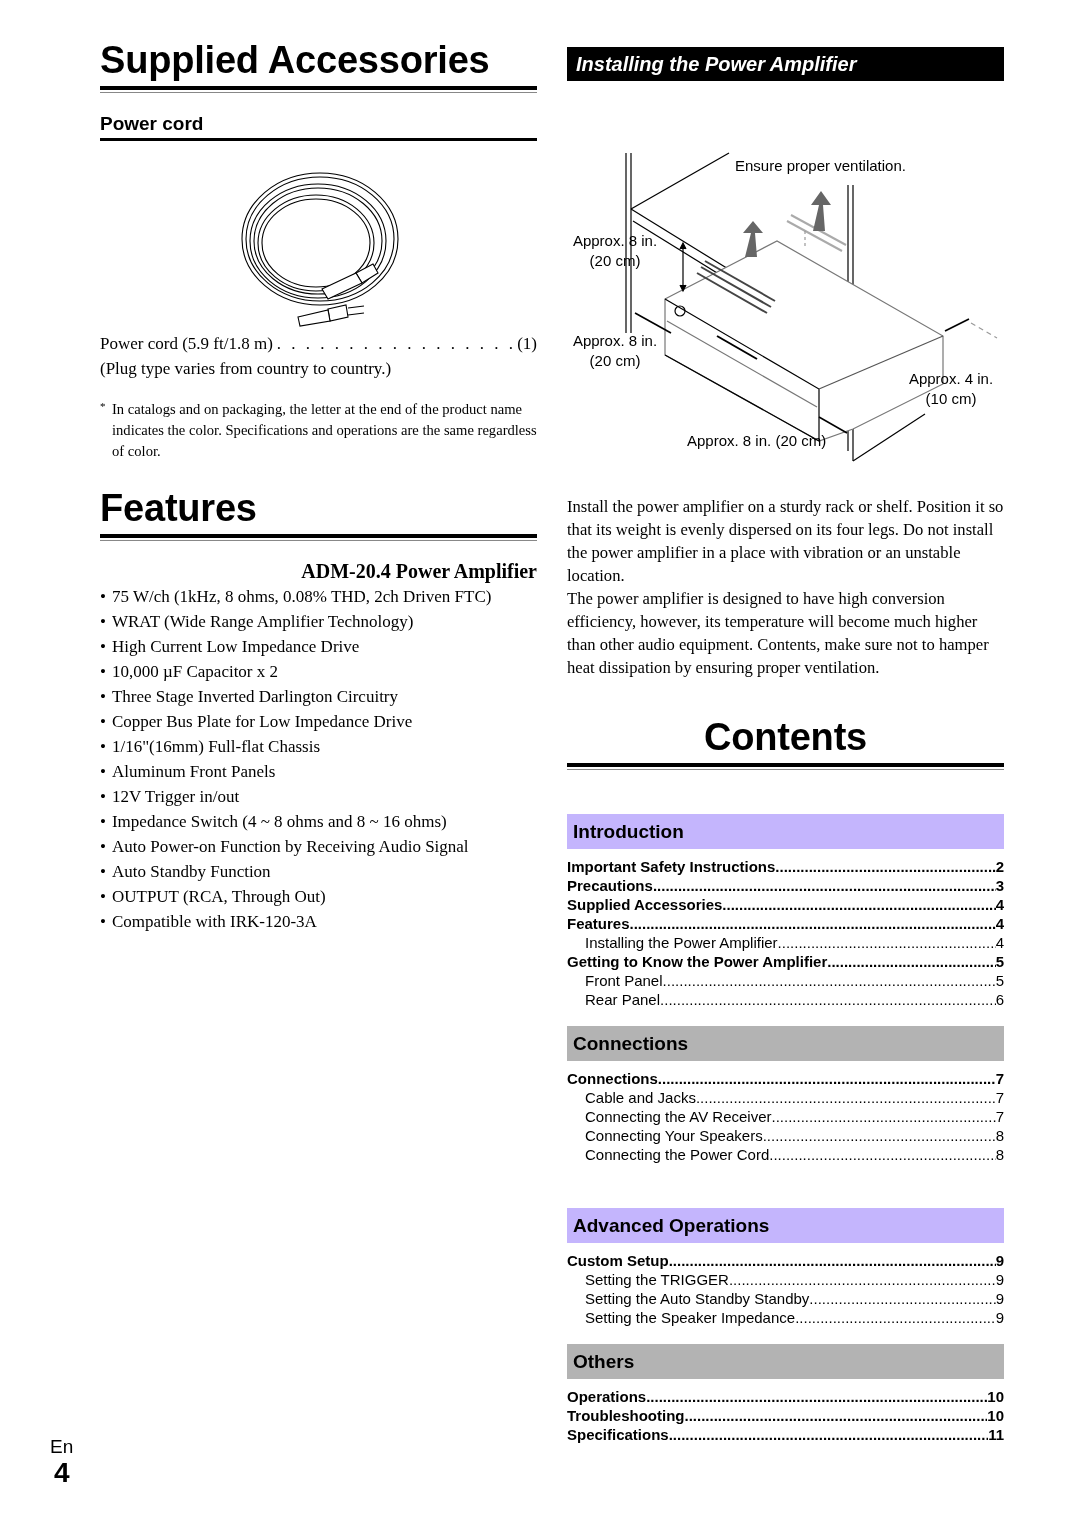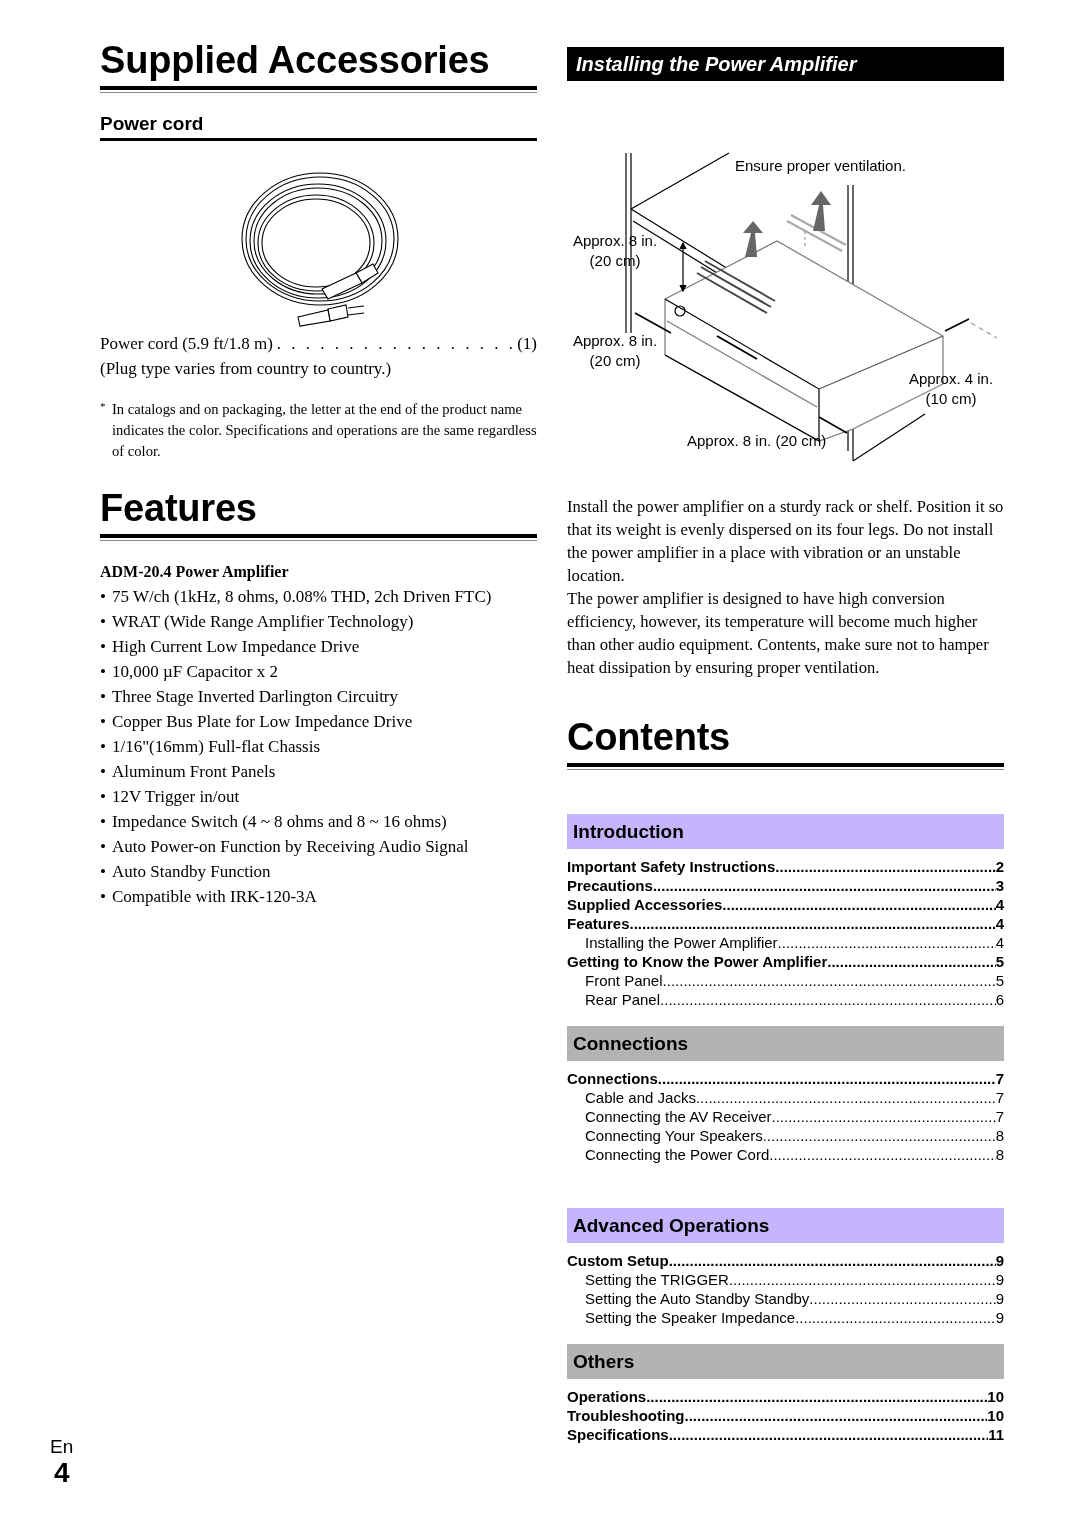--- a/index.html
+++ b/index.html
@@ -29,39 +29,39 @@
   .cord-figure svg { position: absolute; left: 138px; top: 26px; }
 
   .body-text { font-size: 17px; line-height: 25px; }
   .dotline { display: flex; white-space: nowrap; overflow: hidden; }
   .dotline .fill { flex: 1; overflow: hidden; letter-spacing: 3px; padding: 0 4px; }
 
   .footnote { margin-top: 18px; font-size: 14.6px; line-height: 21px; position: relative; padding-left: 12px; }
   .footnote .star { position: absolute; left: 0; top: -3px; font-size: 11px; }
 
   .features { margin-top: 24px; }
-  .features-title { font-size: 16px; font-weight: bold; line-height: 25px; margin-top: 18px; }
+  .features-title { font-size: 20px; font-weight: bold; line-height: 25px; margin-top: 18px; text-align: right; }
   .features ul { list-style: none; }
   .features li { font-size: 17px; line-height: 25px; }
   .features li::before { content: "\2022"; margin-right: 6px; }
 
   
   .banner {
     background: #000; color: #fff;
     font-family: "Liberation Sans", sans-serif;
     font-weight: bold; font-style: italic; font-size: 20px;
     height: 34px; line-height: 34px; padding-left: 9px;
   }
   .diagram { position: relative; width: 437px; height: 380px; }
   .diagram svg { position: absolute; left: 0; top: 0; }
   .dlabel { position: absolute; font-family: "Liberation Sans", sans-serif; font-size: 15px; line-height: 20px; text-align: center; }
 
   .install-text { margin-top: 34px; font-size: 16.6px; line-height: 23px; }
 
-  .contents-h1 { margin-top: 36px; }
+  .contents-h1 { margin-top: 36px; text-align: center; }
 
   .toc-section { margin-top: 0; }
   .toc-head {
     font-family: "Liberation Sans", sans-serif; font-weight: bold; font-size: 19px;
     height: 35px; line-height: 35px; padding-left: 6px;
   }
   .toc-head.light { background: #c4b5fd; margin-top: 44px; }
   .toc-head.dark { background: #b3b3b3; }
   .toc-list { margin-top: 8px; }
   .toc-row {
@@ -129,20 +129,21 @@
       <li>High Current Low Impedance Drive</li>
       <li>10,000 µF Capacitor x 2</li>
       <li>Three Stage Inverted Darlington Circuitry</li>
       <li>Copper Bus Plate for Low Impedance Drive</li>
       <li>1/16"(16mm) Full-flat Chassis</li>
       <li>Aluminum Front Panels</li>
       <li>12V Trigger in/out</li>
       <li>Impedance Switch (4 ~ 8 ohms and 8 ~ 16 ohms)</li>
       <li>Auto Power-on Function by Receiving Audio Signal</li>
       <li>Auto Standby Function</li>
+      <li>OUTPUT (RCA, Through Out)</li>
       <li>Compatible with IRK-120-3A</li>
     </ul>
   </div>
 </div>
 
 <div class="col-right">
   <div class="banner">Installing the Power Amplifier</div>
 
   <div class="diagram">
     <svg width="437" height="385" viewBox="0 0 437 385" fill="none" stroke="#000" stroke-width="1.2">

